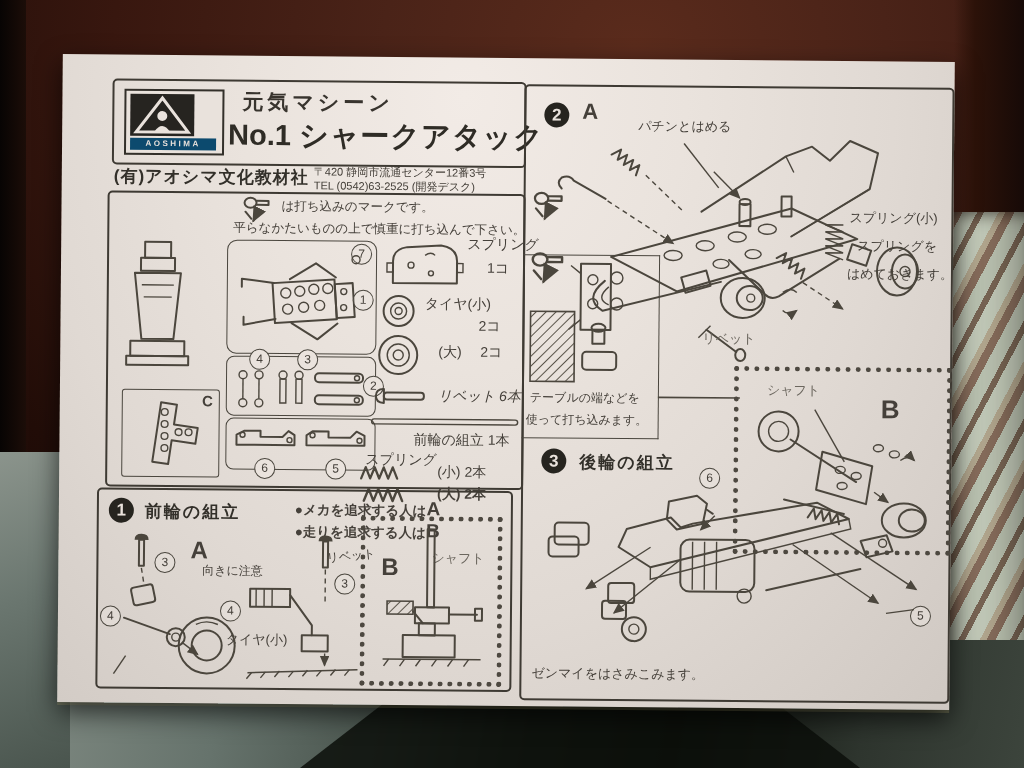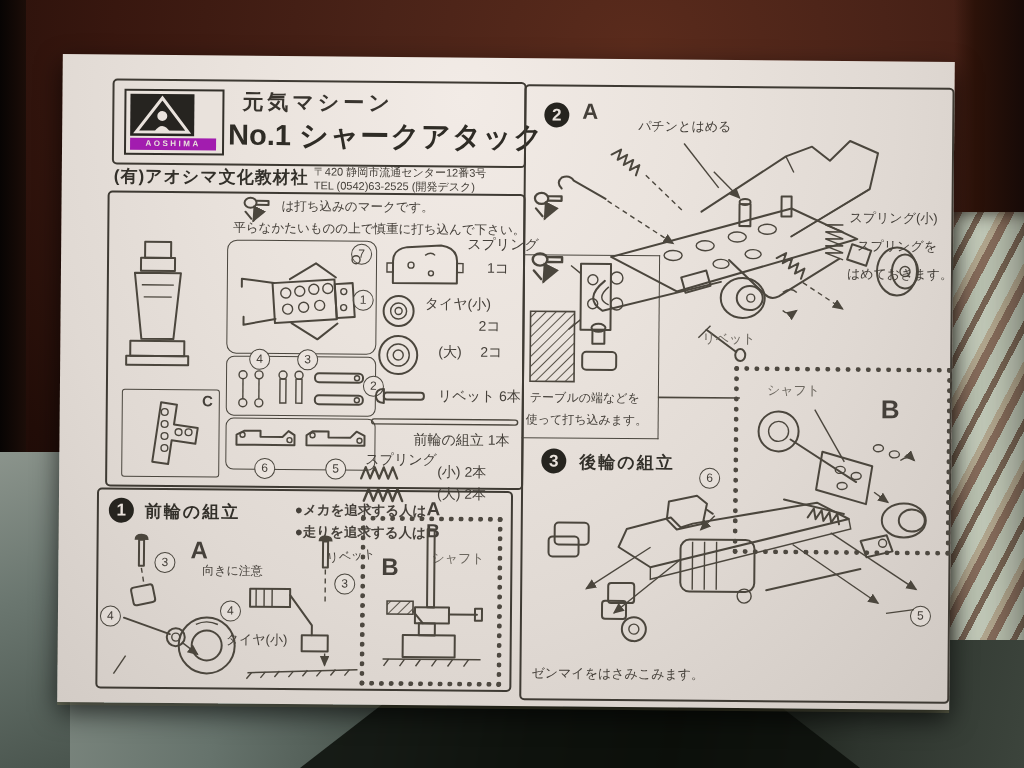--- a/index.html
+++ b/index.html
@@ -35,21 +35,21 @@
     font-size:12px;line-height:19px;text-align:center;color:#45403a;background:rgba(234,227,221,.5);}
   .sec-title{font-weight:bold;font-size:17px;letter-spacing:2px;color:#33302a;}
   svg{overflow:visible;}
   svg .s{stroke:#4b463d;fill:none;stroke-width:2;stroke-linejoin:round;stroke-linecap:round;}
   svg .s1{stroke:#4b463d;fill:none;stroke-width:1.4;}
   svg .f{fill:#4b463d;stroke:none;}
   svg .dash{stroke-dasharray:5 4;}
   
   #logo{position:absolute;left:10px;top:8px;width:96px;height:62px;border:2px solid #33302a;background:#e9e2dc;}
   #logo-black{position:absolute;left:4px;top:3px;width:64px;height:42px;background:#262420;}
-  #logo-band{position:absolute;left:4px;bottom:3px;width:86px;height:12px;background:#a21caf;color:#e9e2dc;
+  #logo-band{position:absolute;left:4px;bottom:3px;width:86px;height:12px;background:#0c4a6e;color:#e9e2dc;
     font-size:8px;font-weight:bold;letter-spacing:2.5px;text-align:center;line-height:12px;}
 </style>
 </head>
 <body>
 
 <div id="stage">
 
   
   <svg width="0" height="0" aria-hidden="true">
     <defs>
@@ -221,36 +221,36 @@
             <circle cx="22" cy="22" r="11" class="s1"></circle>
             <circle cx="22" cy="22" r="5" class="s1"></circle>
         </svg>
         <div class="t" style="left:330px;top:148px;font-size:14px;">(大)</div>
         <div class="t" style="left:372px;top:148px;font-size:14px;">2コ</div>
 
         <svg class="abs" style="left:266px;top:192px;" width="58" height="18" viewBox="0 0 58 18">
           <path d="M10,2 Q2,2 2,9 Q2,16 10,16 Z" class="s"></path>
             <rect x="10" y="5.5" width="40" height="7" rx="3" class="s"></rect>
         </svg>
-        <div class="t" style="left:330px;top:192px;font-size:14px;">リベット 6本</div>
+        <div class="t" style="left:330px;top:192px;font-size:14px;font-style:italic;">リベット 6本</div>
 
         <svg class="abs" style="left:262px;top:222px;" width="150" height="10" viewBox="0 0 150 10">
           <rect x="2" y="2" width="146" height="5" rx="2.5" class="s1"></rect>
         </svg>
         <div class="t" style="left:306px;top:236px;font-size:14px;">前輪の組立 1本</div>
 
         <div class="t" style="left:250px;top:256px;font-size:14px;margin-left:8px;">スプリング</div>
         <svg class="abs" style="left:254px;top:272px;" width="36" height="12" viewBox="0 0 32 10">
             <use href="#coil"></use>
           </svg>
         <div class="t" style="left:330px;top:268px;font-size:14px;">(小) 2本</div>
         <svg class="abs" style="left:250px;top:294px;" width="52" height="12" viewBox="0 0 32 10">
             <use href="#coil"></use>
           </svg>
-        <div class="t" style="left:330px;top:290px;font-size:14px;">(大) 2本</div>
+        <div class="t" style="left:330px;top:290px;font-size:14px;font-weight:bold;">(大) 2本</div>
       </div>
     </div>
 
     <div class="box" style="left:38px;top:433px;width:412px;height:197px;">
       <div class="secnum" style="left:10px;top:8px;">1</div>
       <div class="t sec-title" style="left:46px;top:10px;">前輪の組立</div>
       <div class="t" style="left:196px;top:6px;font-size:13.5px;font-weight:bold;">
         <span>●メカを追求する人は</span><span style="font-size:19px;">A</span>
       </div>
       <div class="t" style="left:196px;top:28px;font-size:13.5px;font-weight:bold;">

